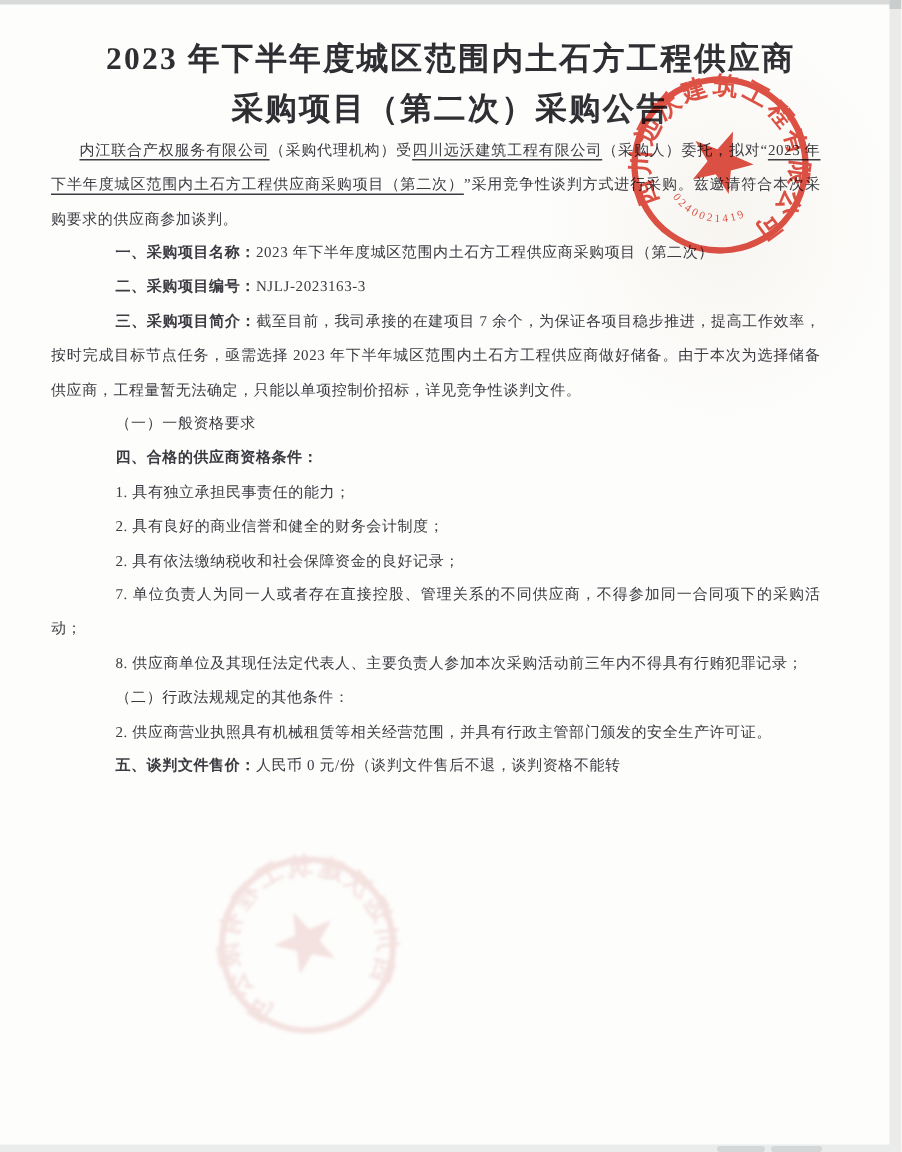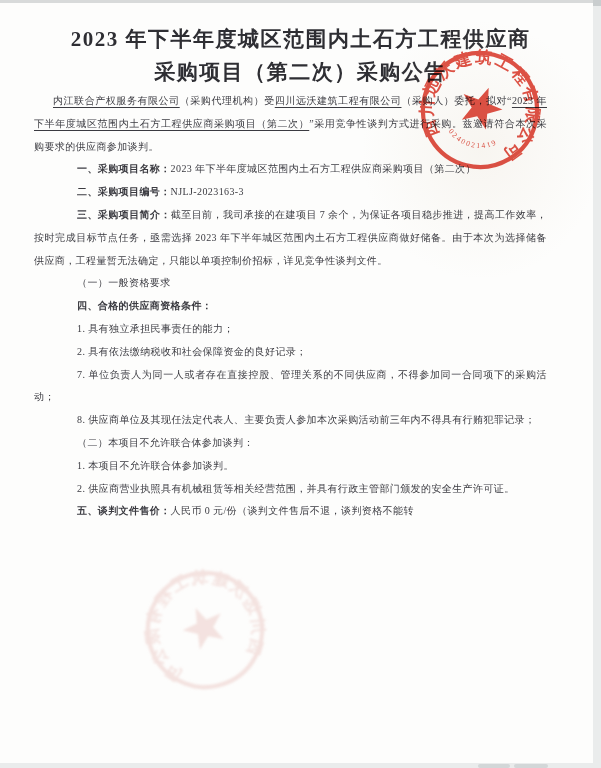--- a/index.html
+++ b/index.html
@@ -52,25 +52,25 @@
   </div>
 
   <div class="doc-body" style="color: rgb(59, 59, 65);">
       <div class="para para-intro"><span class="u">内江联合产权服务有限公司</span><span>（采购代理机构）受</span><span class="u">四川远沃建筑工程有限公司</span><span>（采购人）委托，拟对“</span><span class="u">2023 年下半年度城区范围内土石方工程供应商采购项目（第二次）</span><span>”采用竞争性谈判方式进行采购。兹邀请符合本次采购要求的供应商参加谈判。</span></div>
       <div class="para para-item"><span class="b">一、采购项目名称：</span><span>2023 年下半年度城区范围内土石方工程供应商采购项目（第二次）</span></div>
       <div class="para para-item"><span class="b">二、采购项目编号：</span><span>NJLJ-2023163-3</span></div>
       <div class="para para-item"><span class="b">三、采购项目简介：</span><span>截至目前，我司承接的在建项目 7 余个，为保证各项目稳步推进，提高工作效率，按时完成目标节点任务，亟需选择 2023 年下半年城区范围内土石方工程供应商做好储备。由于本次为选择储备供应商，工程量暂无法确定，只能以单项控制价招标，详见竞争性谈判文件。</span></div>
       <div class="para para-item"><span>（一）一般资格要求</span></div>
       <div class="para para-item"><span class="b">四、合格的供应商资格条件：</span></div>
       <div class="para para-item"><span>1. 具有独立承担民事责任的能力；</span></div>
+      <div class="para para-item"><span>2. 具有良好的商业信誉和健全的财务会计制度；</span></div>
       <div class="para para-item"><span>2. 具有依法缴纳税收和社会保障资金的良好记录；</span></div>
       <div class="para para-item"><span>7. 单位负责人为同一人或者存在直接控股、管理关系的不同供应商，不得参加同一合同项下的采购活动；</span></div>
       <div class="para para-item"><span>8. 供应商单位及其现任法定代表人、主要负责人参加本次采购活动前三年内不得具有行贿犯罪记录；</span></div>
-      <div class="para para-item"><span>（二）本项目不允许联合体参加谈判：</span></div>
-      <div class="para para-item"><span>1. 本项目不允许联合体参加谈判。</span></div>
+      <div class="para para-item"><span>（二）行政法规规定的其他条件：</span></div>
       <div class="para para-item"><span>2. 供应商营业执照具有机械租赁等相关经营范围，并具有行政主管部门颁发的安全生产许可证。</span></div>
       <div class="para para-item"><span class="b">五、谈判文件售价：</span><span>人民币 0 元/份（谈判文件售后不退，谈判资格不能转</span></div>
     </div>
 
   <svg class="stamp" viewBox="0 0 132 132" aria-hidden="true" style="color: rgb(220, 58, 44);">
     <g transform="rotate(14 66 66)">
       <circle cx="66" cy="66" r="57" fill="none" stroke="currentColor" stroke-width="4.2"></circle>
       <path id="sealTextArc" d="M 32.5,99.5 A 47.4,47.4 0 1 1 99.5,99.5" fill="none"></path>
       <text font-size="16.5" letter-spacing="2.5" fill="currentColor" font-weight="bold">
         <textPath href="#sealTextArc" startOffset="0">四川远沃建筑工程有限公司</textPath>

